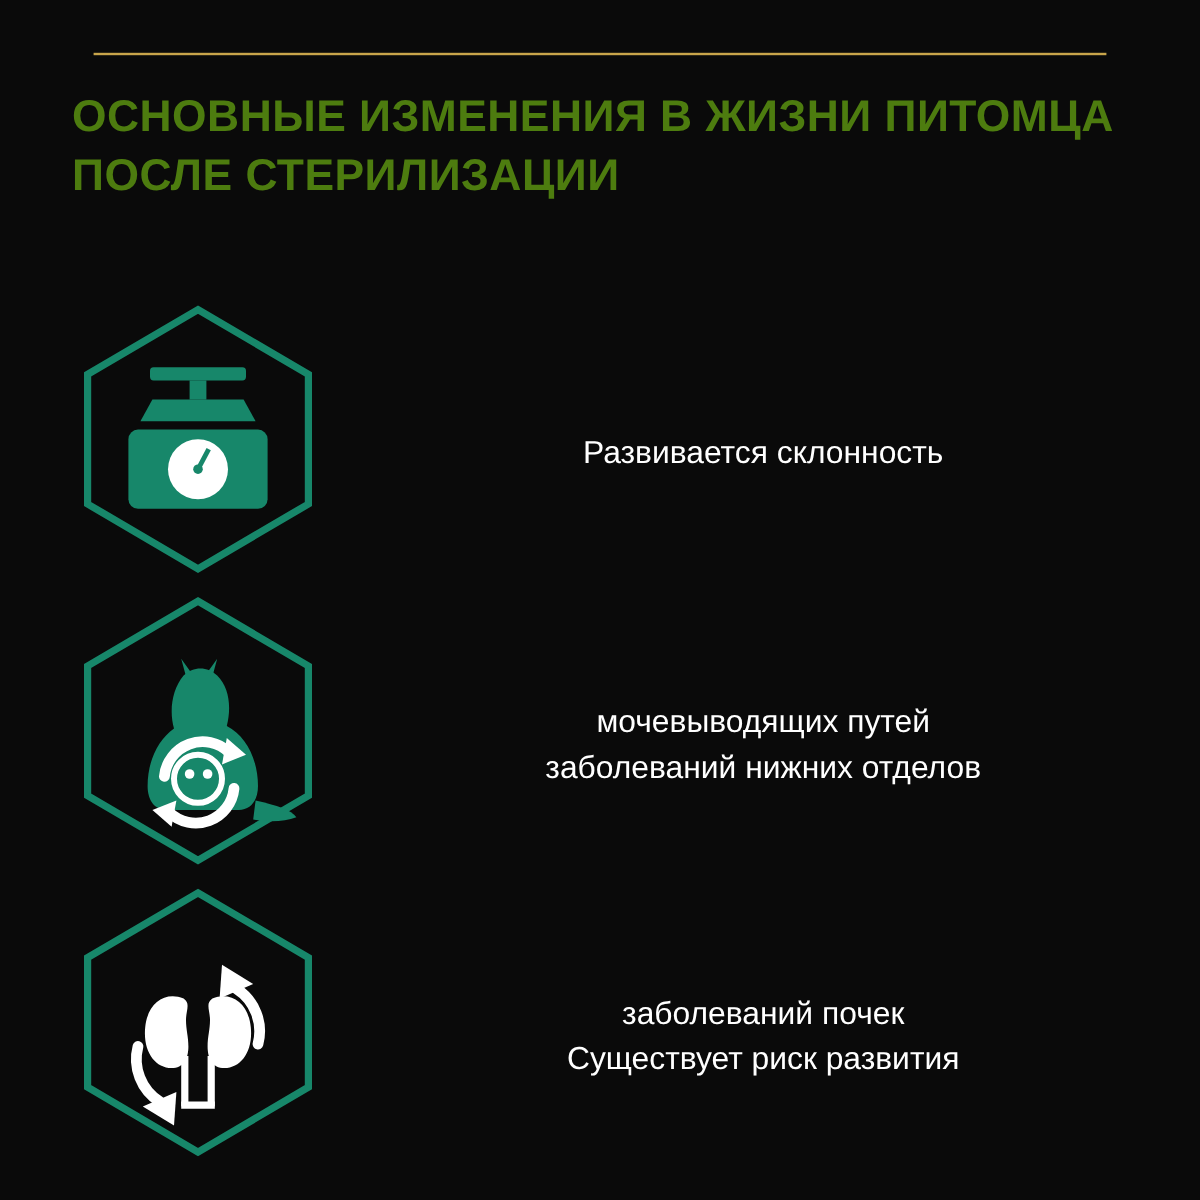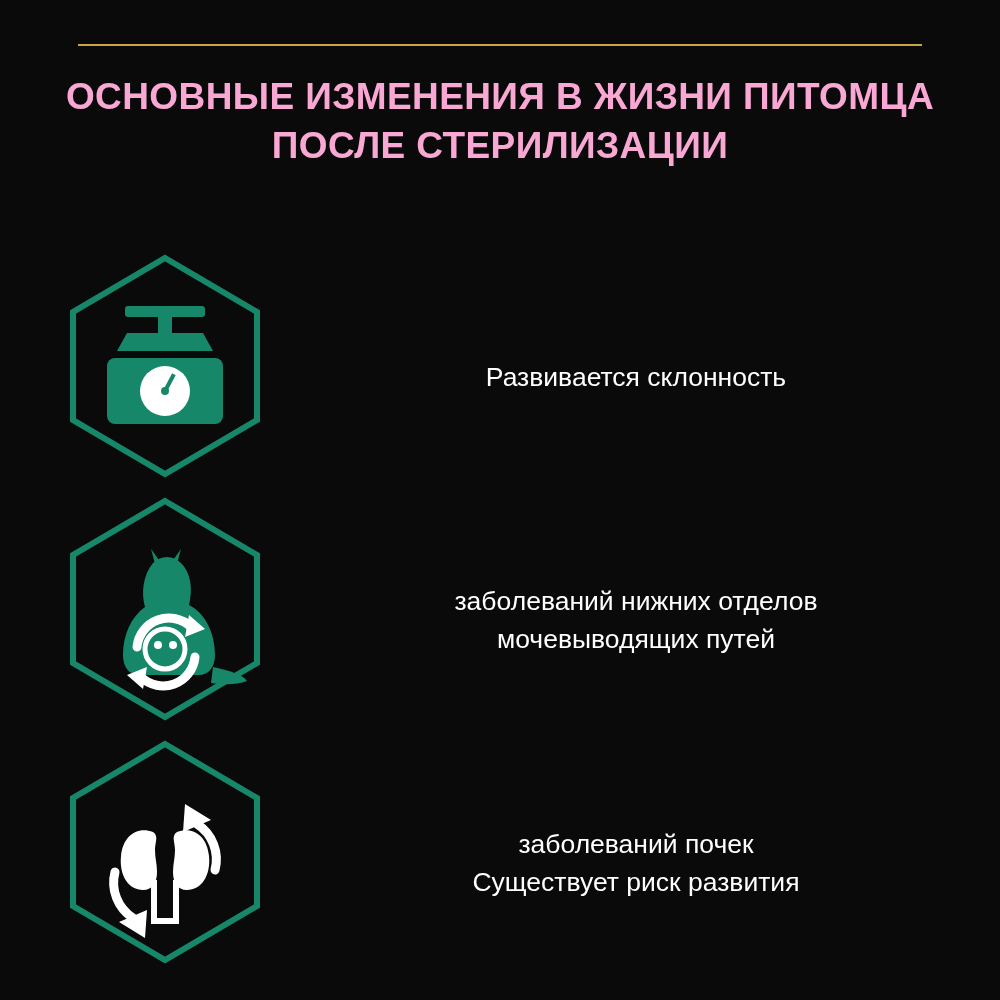--- a/index.html
+++ b/index.html
@@ -26,22 +26,22 @@
     left: 78px;
     width: 844px;
     height: 2px;
     background: #c8a54b;
   }
   .title {
     position: absolute;
     top: 72px;
     left: 60px;
     width: 880px;
-    text-align: center;
-    color: #f9a8d4;
+    text-align: left;
+    color: #4d7c0f;
     font-size: 37px;
     font-weight: bold;
     line-height: 1.33;
     letter-spacing: 0.4px;
     text-transform: uppercase;
   }
   .rows {
     position: absolute;
     top: 248px;
     left: 0;
@@ -130,22 +130,22 @@
             </g>
             <polygon points="124,118 140,132 120,140" fill="#ffffff"></polygon>
             <polygon points="78,192 62,178 82,170" fill="#ffffff"></polygon>
             <circle cx="100" cy="152" r="20" fill="#17876a" stroke="#ffffff" stroke-width="5"></circle>
             <circle cx="93" cy="148" r="4" fill="#ffffff"></circle>
             <circle cx="108" cy="148" r="4" fill="#ffffff"></circle>
           </svg>
         </div>
       </div>
       <div class="text-cell">
+        <span>мочевыводящих путей</span>
         <span>заболеваний нижних отделов</span>
-        <span>мочевыводящих путей</span>
       </div>
     </div>
 
     <div class="row">
       <div class="icon-cell">
         <div class="hex">
           <svg width="200" height="224" viewBox="0 0 200 224">
             <polygon points="100,4 192,58 192,166 100,220 8,166 8,58" fill="none" stroke="#17876a" stroke-width="6"></polygon>
             <g fill="#ffffff">
               <path d="M88 92 c-16 -6 -30 4 -32 24 c-2 20 8 34 22 34 c10 0 14 -8 14 -18 c0 -8 -2 -14 -2 -22 c0 -8 4 -14 -2 -18 z"></path>

